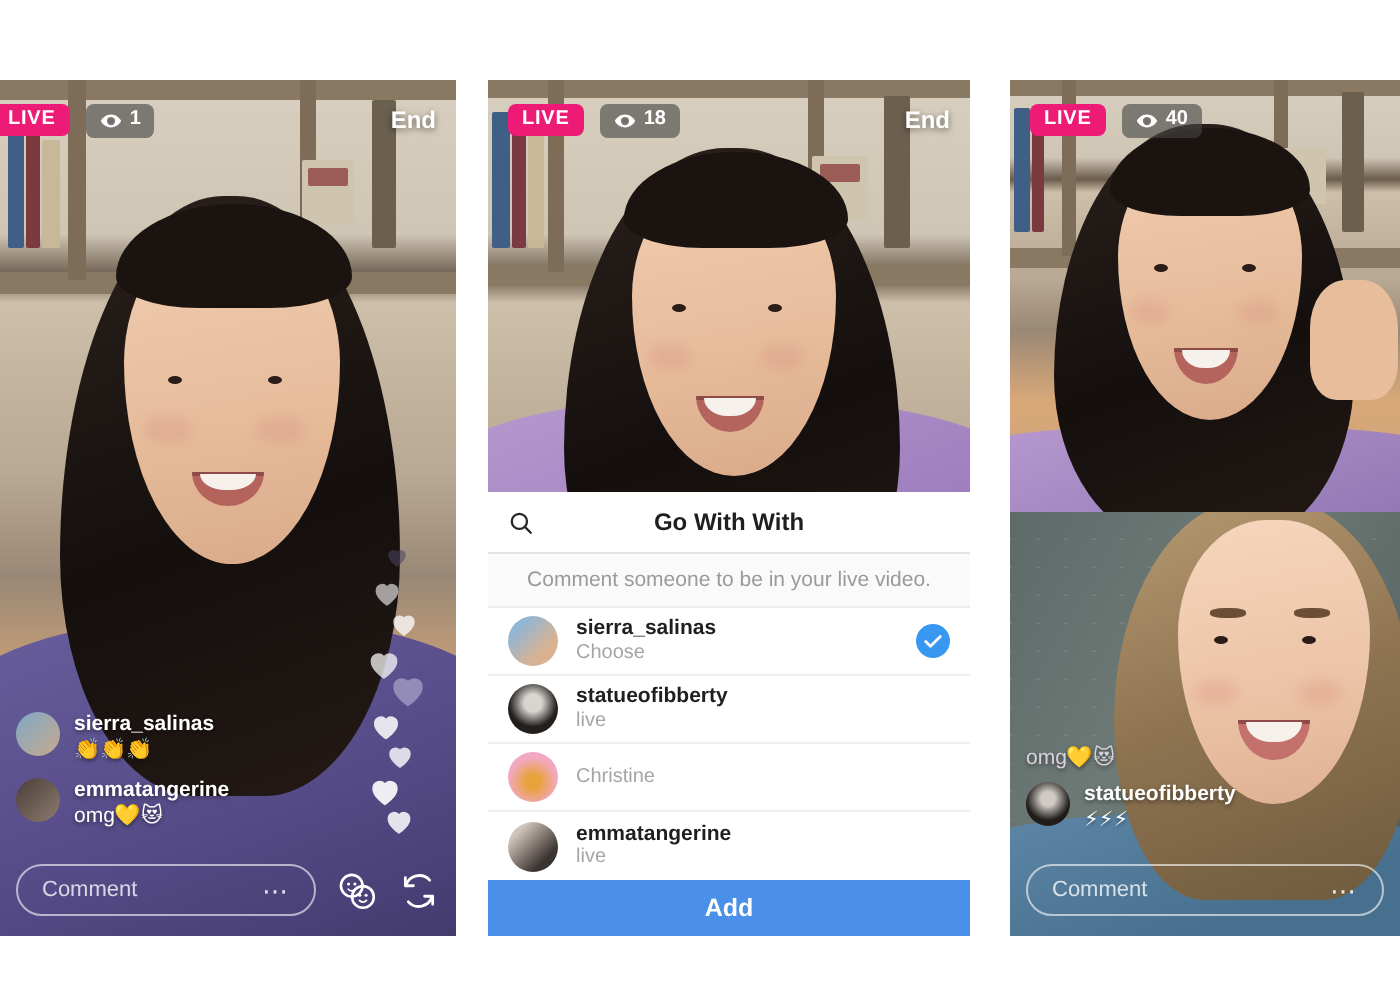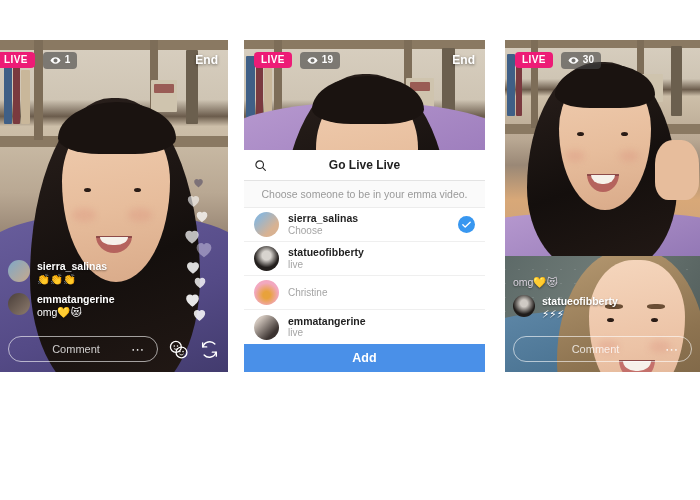--- a/index.html
+++ b/index.html
@@ -3,21 +3,21 @@
 <meta charset="utf-8">
 <style>
   html,body{margin:0;padding:0;}
   body{
     width:700px;height:500px;background:#ffffff;overflow:hidden;
     font-family:"Liberation Sans","DejaVu Sans",sans-serif;
   }
   .stage{position:relative;width:700px;height:500px;}
 
   
-  .panel{position:absolute;top:40px;height:332px;overflow:hidden;background:#4d7c0f;}
+  .panel{position:absolute;top:40px;height:428px;overflow:hidden;background:#4d7c0f;}
   #panel-1{left:0;width:228px;}
   #panel-2{left:244px;width:241px;}
   #panel-3{left:505px;width:195px;}
 
   
   .video{position:absolute;left:0;right:0;overflow:hidden;}
 
   
   .room{
     position:absolute;inset:0;
@@ -88,21 +88,21 @@
 
   
   .cbar{
     position:absolute;left:8px;right:8px;bottom:10px;z-index:9;
     display:flex;align-items:center;gap:10px;
   }
   .cinput{
     flex:1;height:26px;border:1.3px solid rgba(255,255,255,.6);border-radius:14px;
     display:flex;align-items:center;padding:0 12px;box-sizing:border-box;
   }
-  .cinput .ph{color:rgba(255,255,255,.78);font-size:11px;flex:1;text-align:center;}
+  .cinput .ph{color:rgba(255,255,255,.78);font-size:11px;flex:1;}
   .dots{color:rgba(255,255,255,.85);font-size:13px;letter-spacing:1px;line-height:1;}
   .bar-ico{width:21px;height:21px;flex:0 0 21px;}
 
   
   .hearts{position:absolute;right:10px;bottom:48px;width:42px;height:150px;z-index:6;}
   .heart{position:absolute;}
 
   
   .sheet{position:absolute;left:0;right:0;bottom:0;background:#fff;z-index:10;}
   .sheet-head{
@@ -288,35 +288,35 @@
       </div>
     </div>
 
     <div class="topbar">
       <span class="live-badge">LIVE</span>
       <span class="viewers">
         <svg class="eye-ico" viewBox="0 0 24 24">
           <path fill="#fff" d="M12 5C6.5 5 2.2 9 1 12c1.2 3 5.5 7 11 7s9.8-4 11-7c-1.2-3-5.5-7-11-7zm0 11.5A4.5 4.5 0 1 1 12 7.5a4.5 4.5 0 0 1 0 9z"></path>
           <circle cx="12" cy="12" r="2.4" fill="#6d6d6d"></circle>
         </svg>
-        <span>19</span>
+        <span>18</span>
       </span>
       <span class="end-btn">End</span>
     </div>
 
     <div class="sheet">
       <div class="sheet-head">
         <svg style="width:13px;height:13px;" viewBox="0 0 24 24">
           <circle cx="10.5" cy="10.5" r="7" fill="none" stroke="#262626" stroke-width="2.1"></circle>
           <path d="M15.6 15.6L21 21" stroke="#262626" stroke-width="2.1" stroke-linecap="round"></path>
         </svg>
-        <span class="sheet-title">Go Live Live</span>
-      </div>
-
-      <div class="sheet-sub">Choose someone to be in your emma video.</div>
+        <span class="sheet-title">Go With With</span>
+      </div>
+
+      <div class="sheet-sub">Comment someone to be in your live video.</div>
 
       <div>
         <div class="urow">
           <span class="urow-av" style="background:linear-gradient(135deg,#8fb6d6 20%,#d8b292 70%);"></span>
           <span class="urow-txt">
             <span class="urow-user">sierra_salinas</span>
             <span class="urow-name">Choose</span>
           </span>
           <span class="check" style="background:#3897F0;">
             <svg viewBox="0 0 24 24" style="width:11px;height:11px;">
@@ -403,21 +403,21 @@
       </div>
     </div>
 
     <div class="topbar">
       <span class="live-badge">LIVE</span>
       <span class="viewers">
         <svg class="eye-ico" viewBox="0 0 24 24">
           <path fill="#fff" d="M12 5C6.5 5 2.2 9 1 12c1.2 3 5.5 7 11 7s9.8-4 11-7c-1.2-3-5.5-7-11-7zm0 11.5A4.5 4.5 0 1 1 12 7.5a4.5 4.5 0 0 1 0 9z"></path>
           <circle cx="12" cy="12" r="2.4" fill="#6d6d6d"></circle>
         </svg>
-        <span>30</span>
+        <span>40</span>
       </span>
     </div>
 
     <div class="comments" style="bottom:44px;width:82%;">
       <div class="cmt-float">omg💛😻</div>
       <div class="cmt">
         <span class="cmt-av" style="background:radial-gradient(circle at 50% 38%,#cfcac4 20%,#201c1a 62%);"></span>
         <span class="cmt-body">
           <span class="cmt-user">statueofibberty</span>
           <span class="cmt-text">⚡⚡⚡</span>

